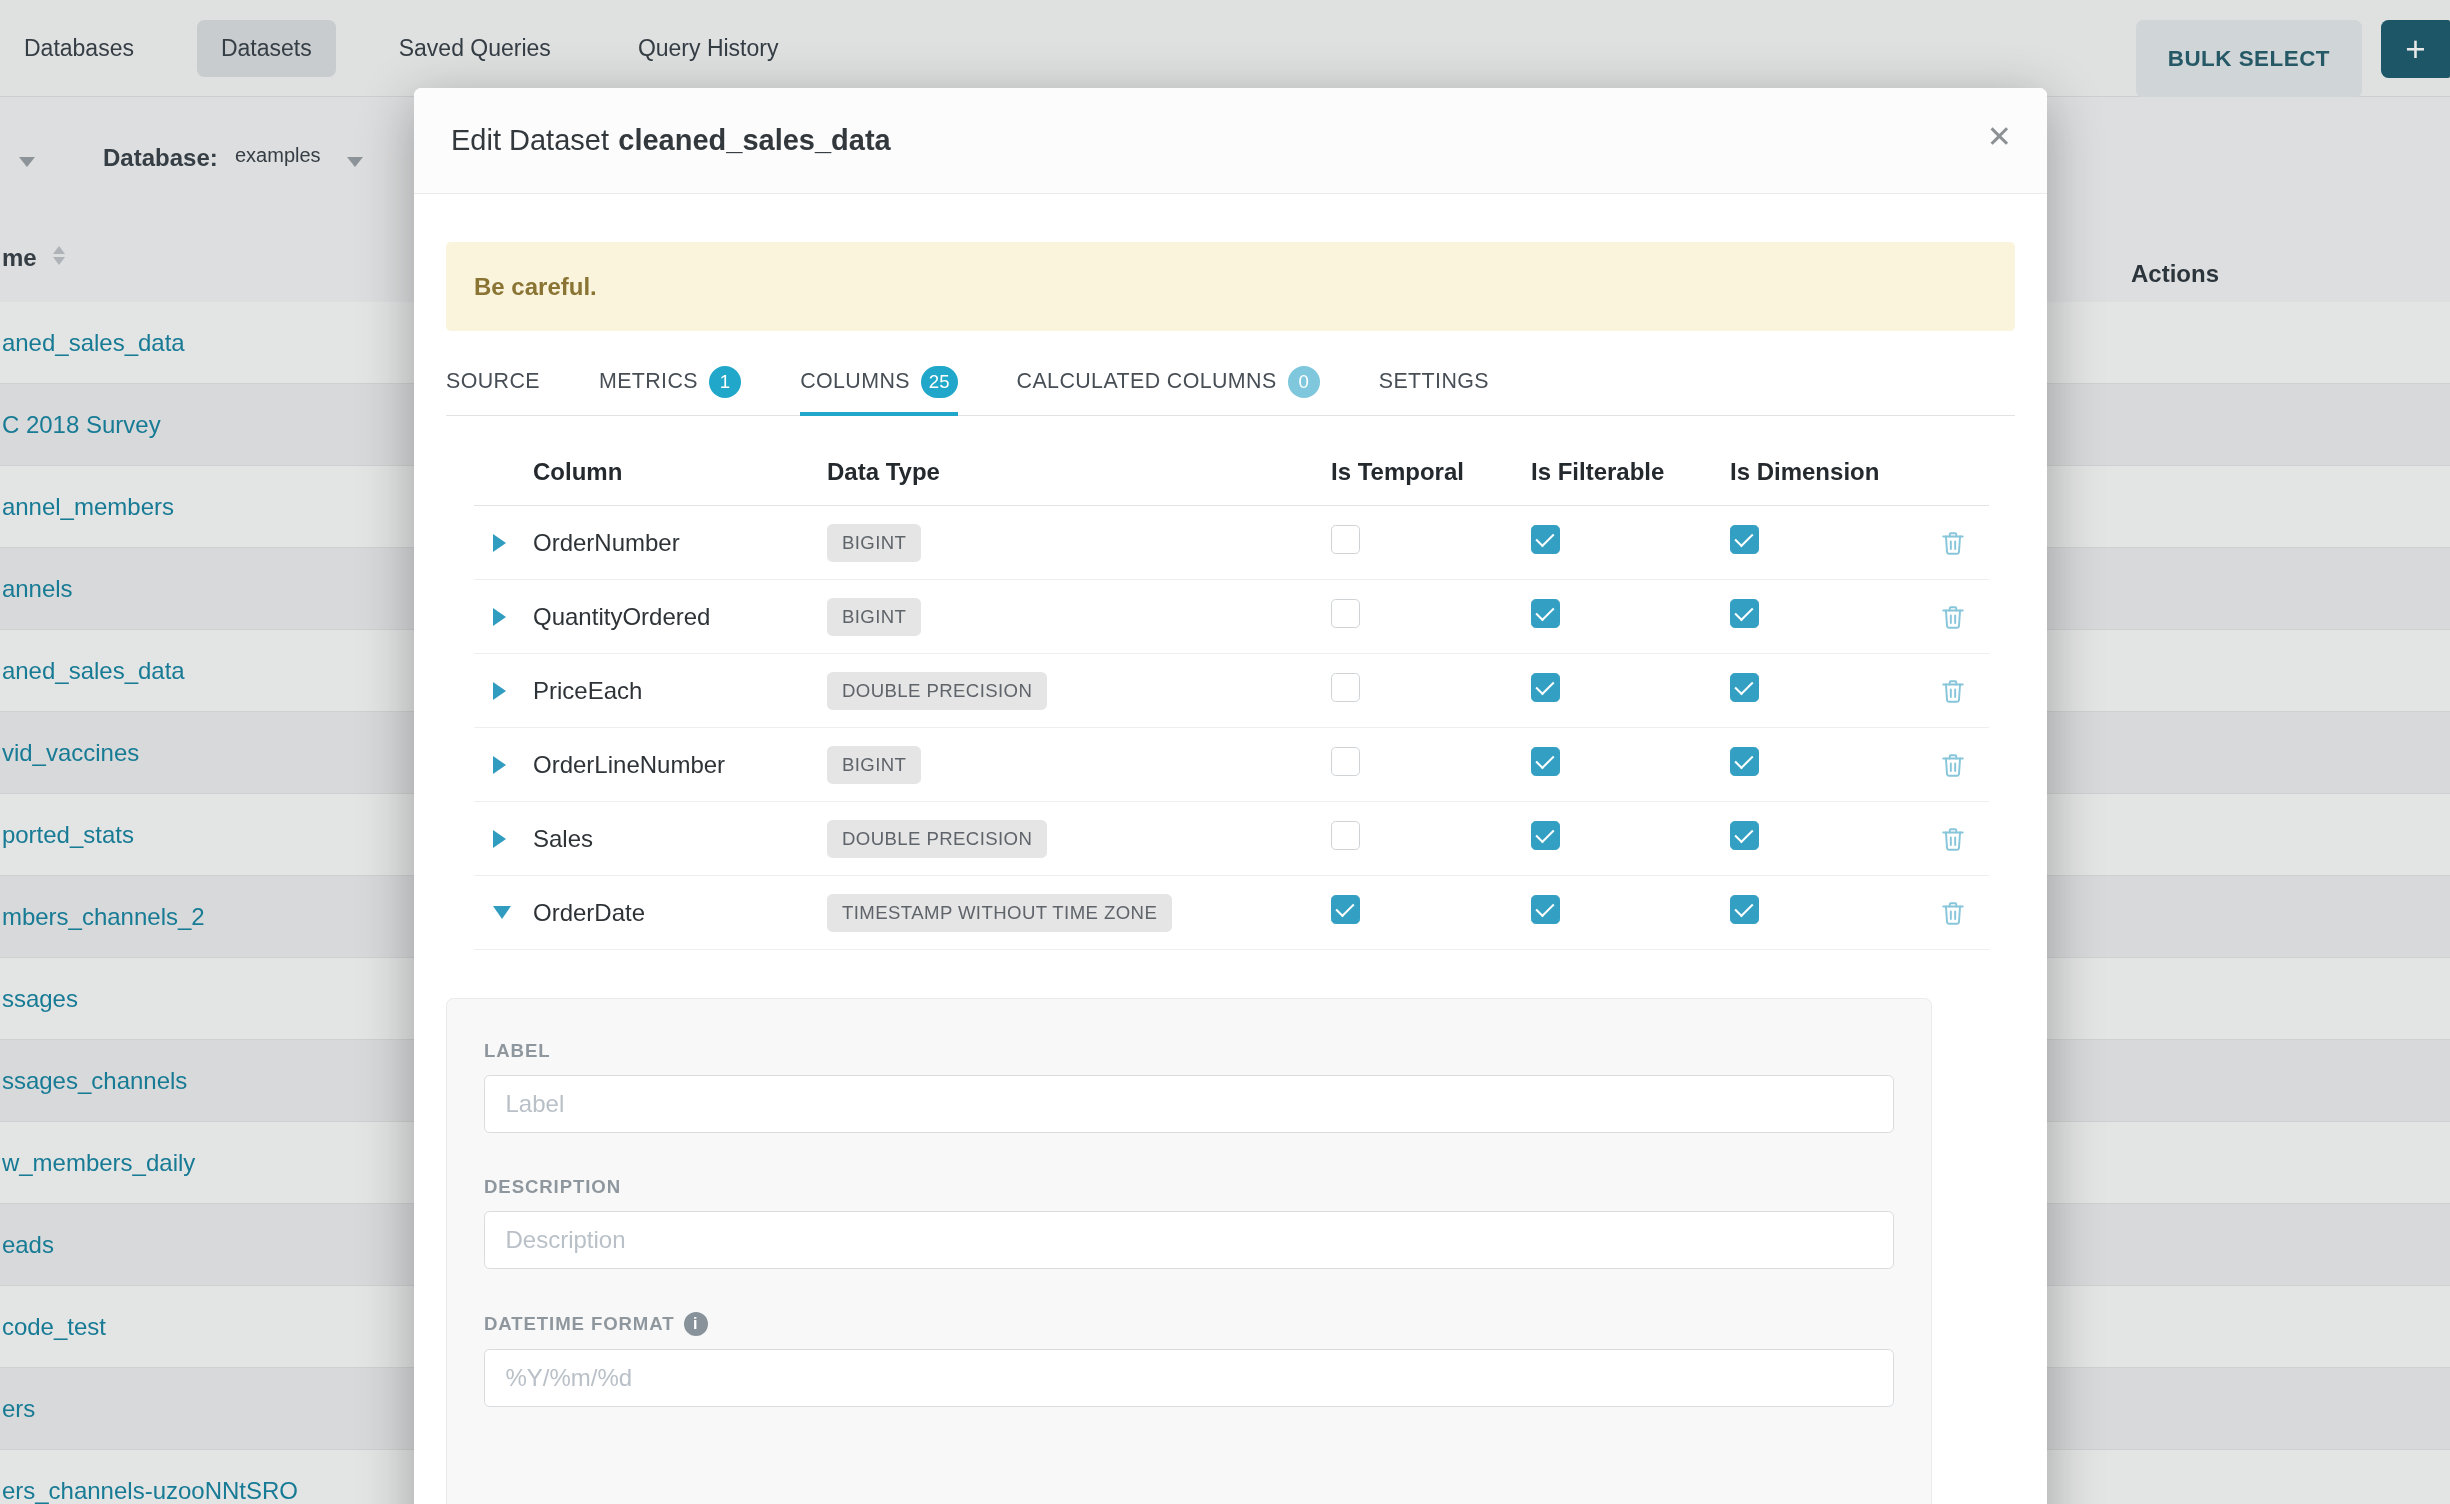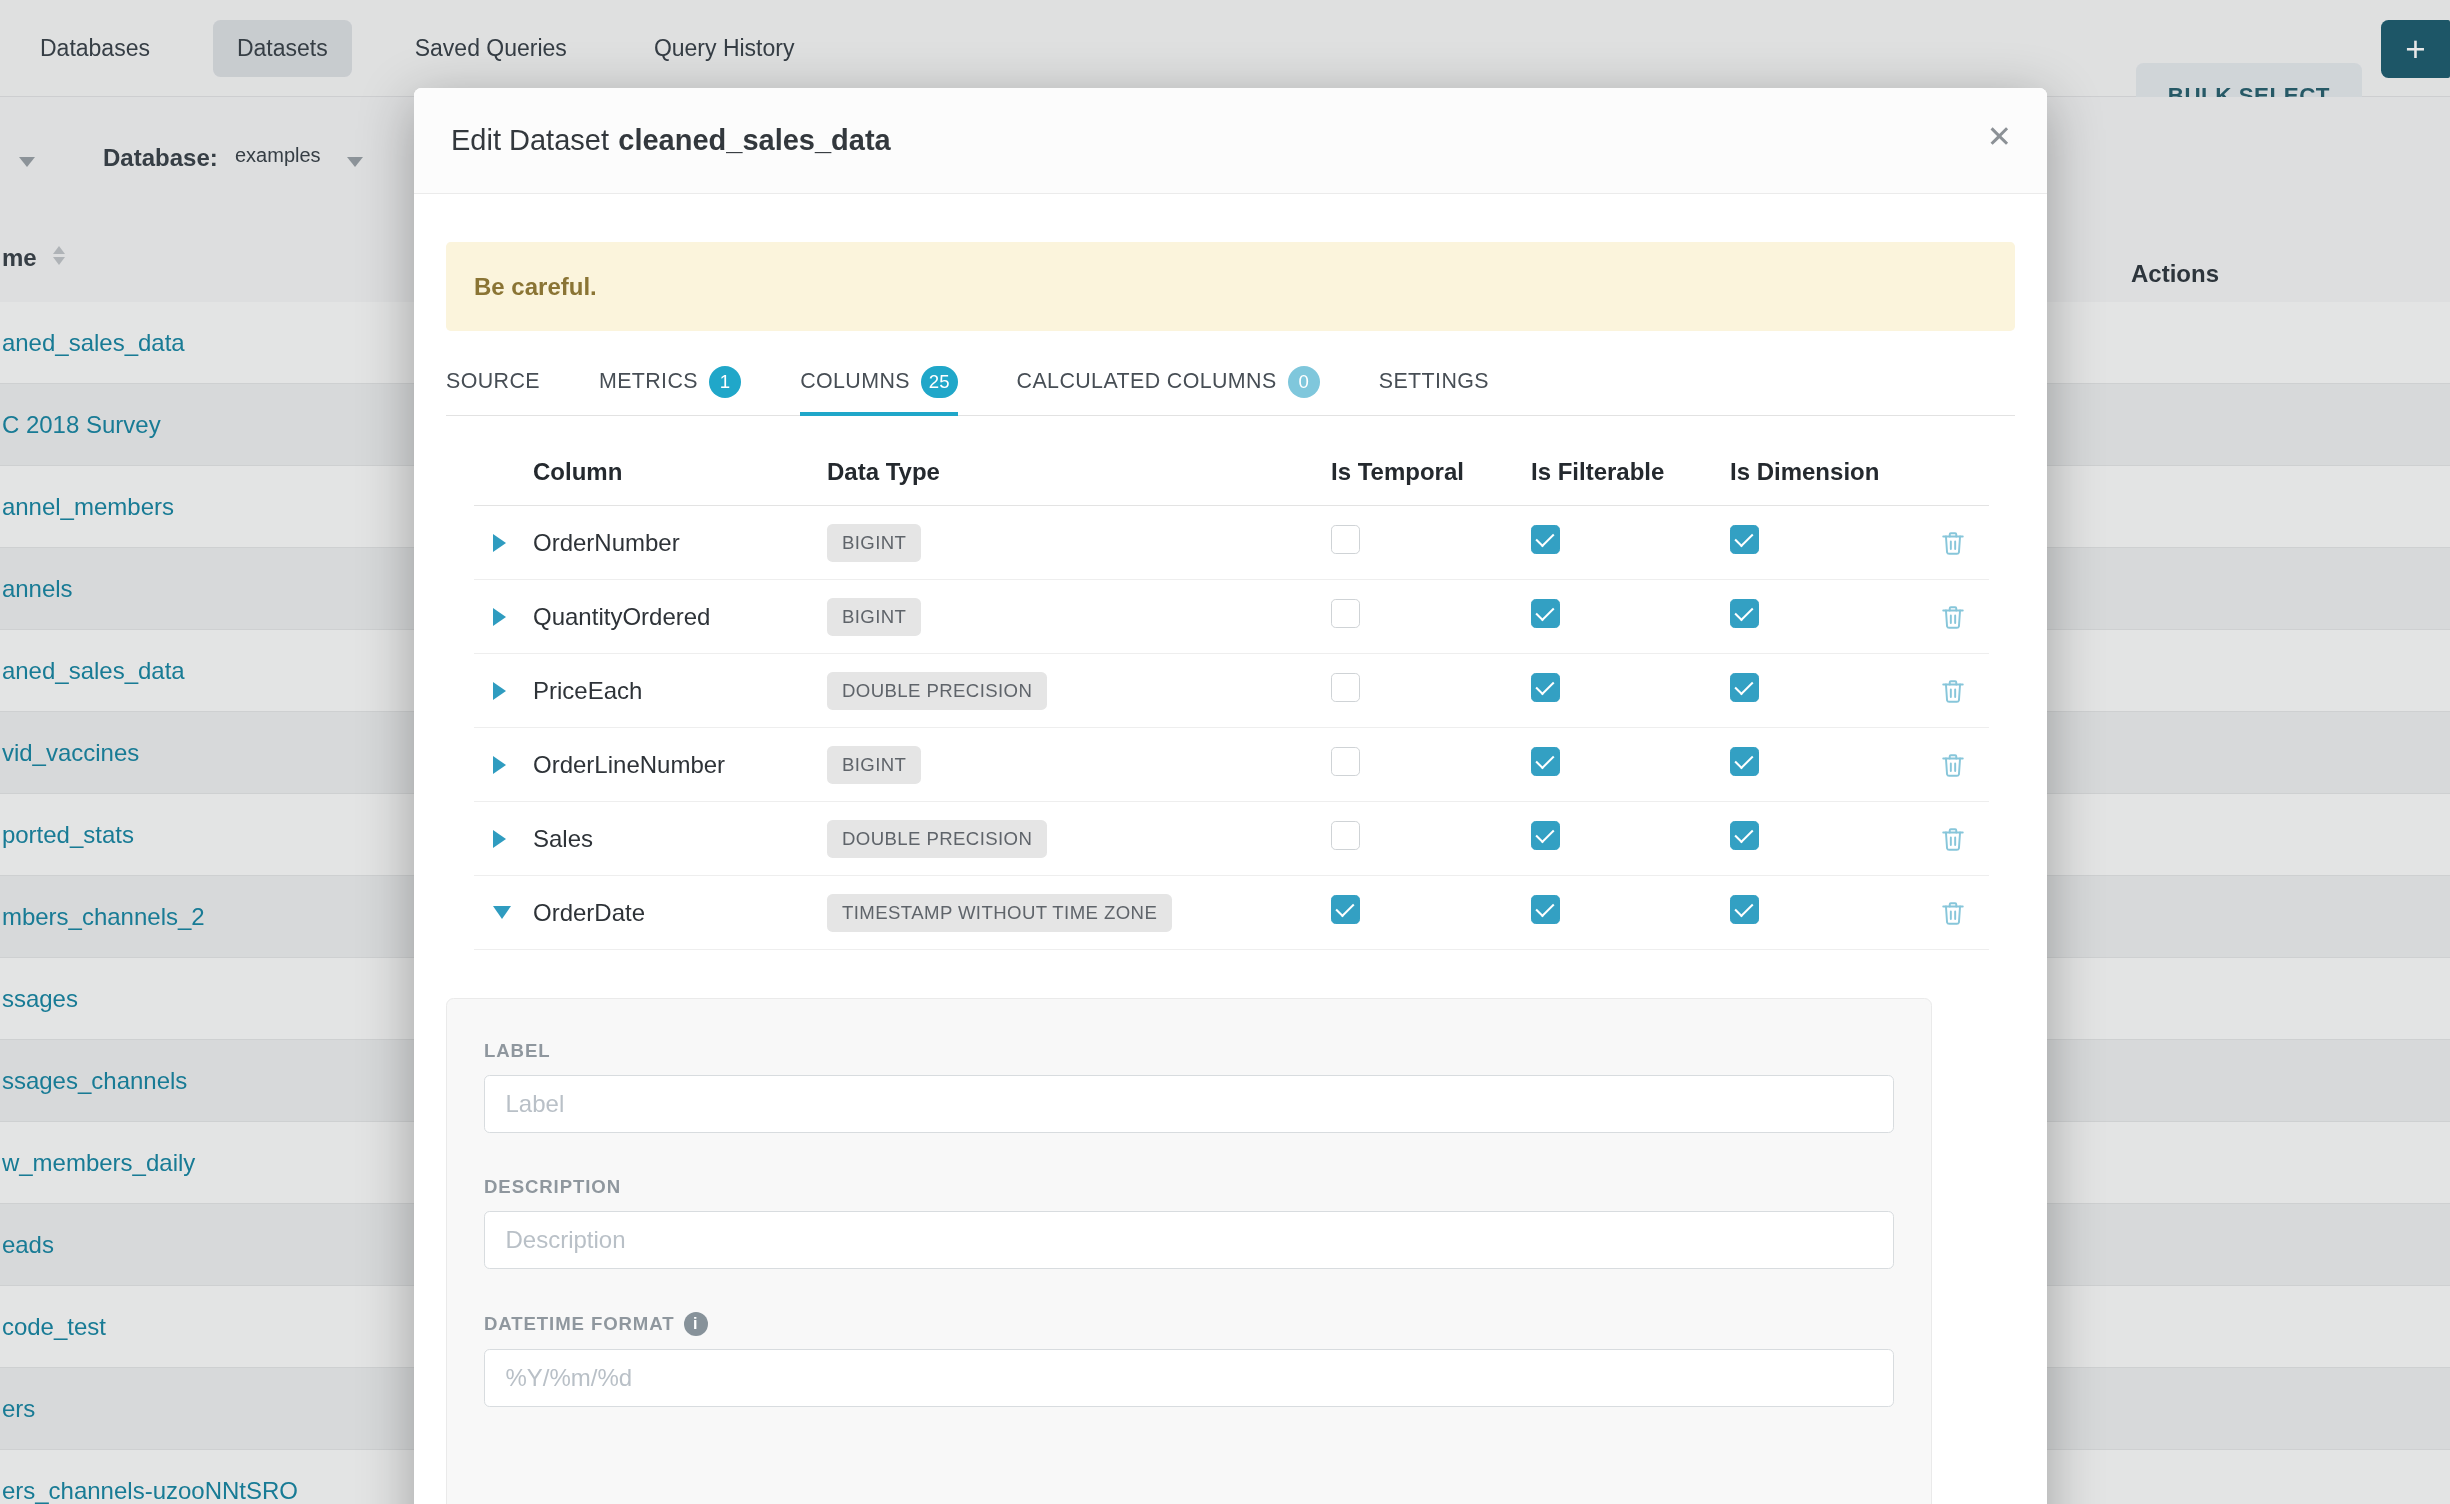--- a/index.html
+++ b/index.html
@@ -1,24 +1,24 @@
 <!DOCTYPE html>
 <html style="--primary: #20a7c9; --check: #33a0c3; --warn-bg: #fbf4dc; --link: #1886a3; --add-btn: #1d5d70;font-size:15px"><head>
 <meta charset="utf-8">
 <style>
   html,body{margin:0;padding:0;}
   body{font-family:"Liberation Sans", sans-serif;}
   .stage{position:relative;width:2450px;height:1505px;overflow:hidden;background:#ffffff;}
 
   
   .topnav{position:absolute;top:0;left:0;width:2450px;height:97px;background:#f5f6f7;border-bottom:0.9px solid #e1e3e5;display:flex;align-items:center;box-sizing:border-box;}
-  .nav-items{display:flex;align-items:center;margin-left:16px;}
+  .nav-items{display:flex;align-items:center;margin-left:0px;}
   .nav-item{font-size:23px;color:#39424a;padding:15px 24px;margin-right:39px;border-radius:7.5px;white-space:nowrap;cursor:pointer;}
   .nav-item.active{background:#dce0e4;}
-  .bulk-btn{position:absolute;right:88px;top:19.6px;height:58px;display:flex;align-items:center;padding:4px 32px;background:#e5eaee;border-radius:7.5px;font-size:22.4px;font-weight:600;letter-spacing:0.5px;color:#27606f;cursor:pointer;margin-top:43px;}
+  .bulk-btn{position:absolute;right:88px;top:19.6px;height:58px;display:flex;align-items:center;padding:10px 32px;background:#e5eaee;border-radius:7.5px;font-size:22.4px;font-weight:600;letter-spacing:0.5px;color:#27606f;cursor:pointer;}
   .plus-btn{position:absolute;right:0px;top:19.6px;width:69px;height:58px;background:var(--add-btn,#1d5d70);border-radius:7.5px 1.9px 1.9px 7.5px;color:#fff;font-size:35px;display:flex;align-items:center;justify-content:center;cursor:pointer;}
 
   .content{position:absolute;top:97px;left:0;width:2450px;height:1408px;background:#f3f4f5;}
   .chev{width:0;height:0;border-left:8.4px solid transparent;border-right:8.4px solid transparent;border-top:10.3px solid #99a1a7;position:absolute;}
   .filter-label{position:absolute;left:103px;top:47px;font-size:24px;font-weight:700;color:#39424a;}
   .filter-value{position:absolute;left:235px;top:47px;font-size:20px;color:#39424a;}
   .list-header{position:absolute;top:147px;left:0;width:100%;height:34px;}
   .lh-name{position:absolute;left:1.9px;top:0;font-size:24px;font-weight:600;color:#39424a;}
   .sort-icon{position:absolute;left:53px;top:1.9px;display:flex;flex-direction:column;gap:2.8px;}
   .sort-icon .up{width:0;height:0;border-left:6.5px solid transparent;border-right:6.5px solid transparent;border-bottom:8.4px solid #c0c5c9;}

